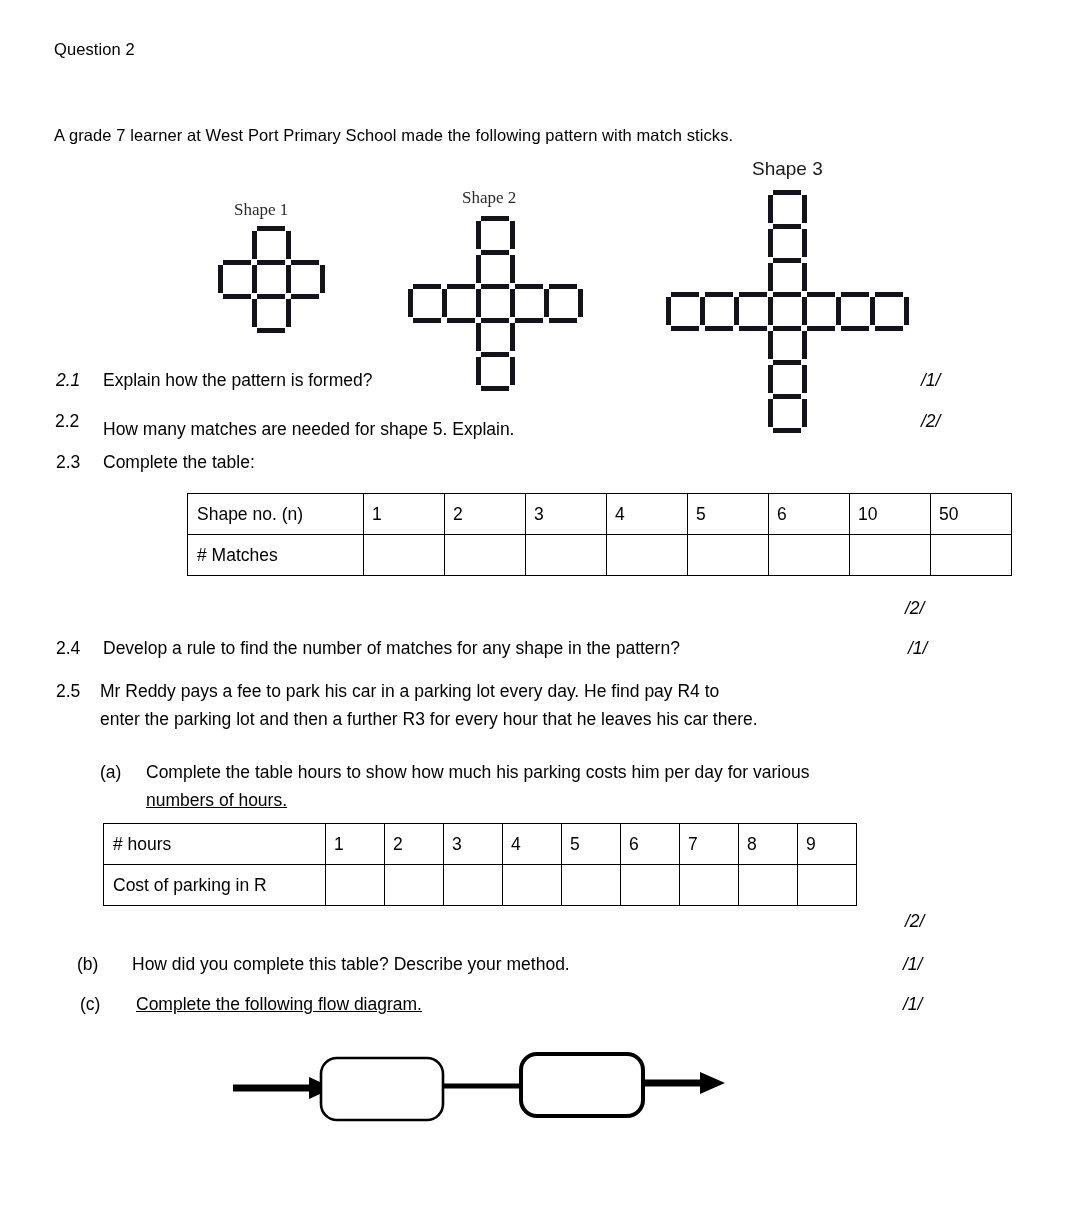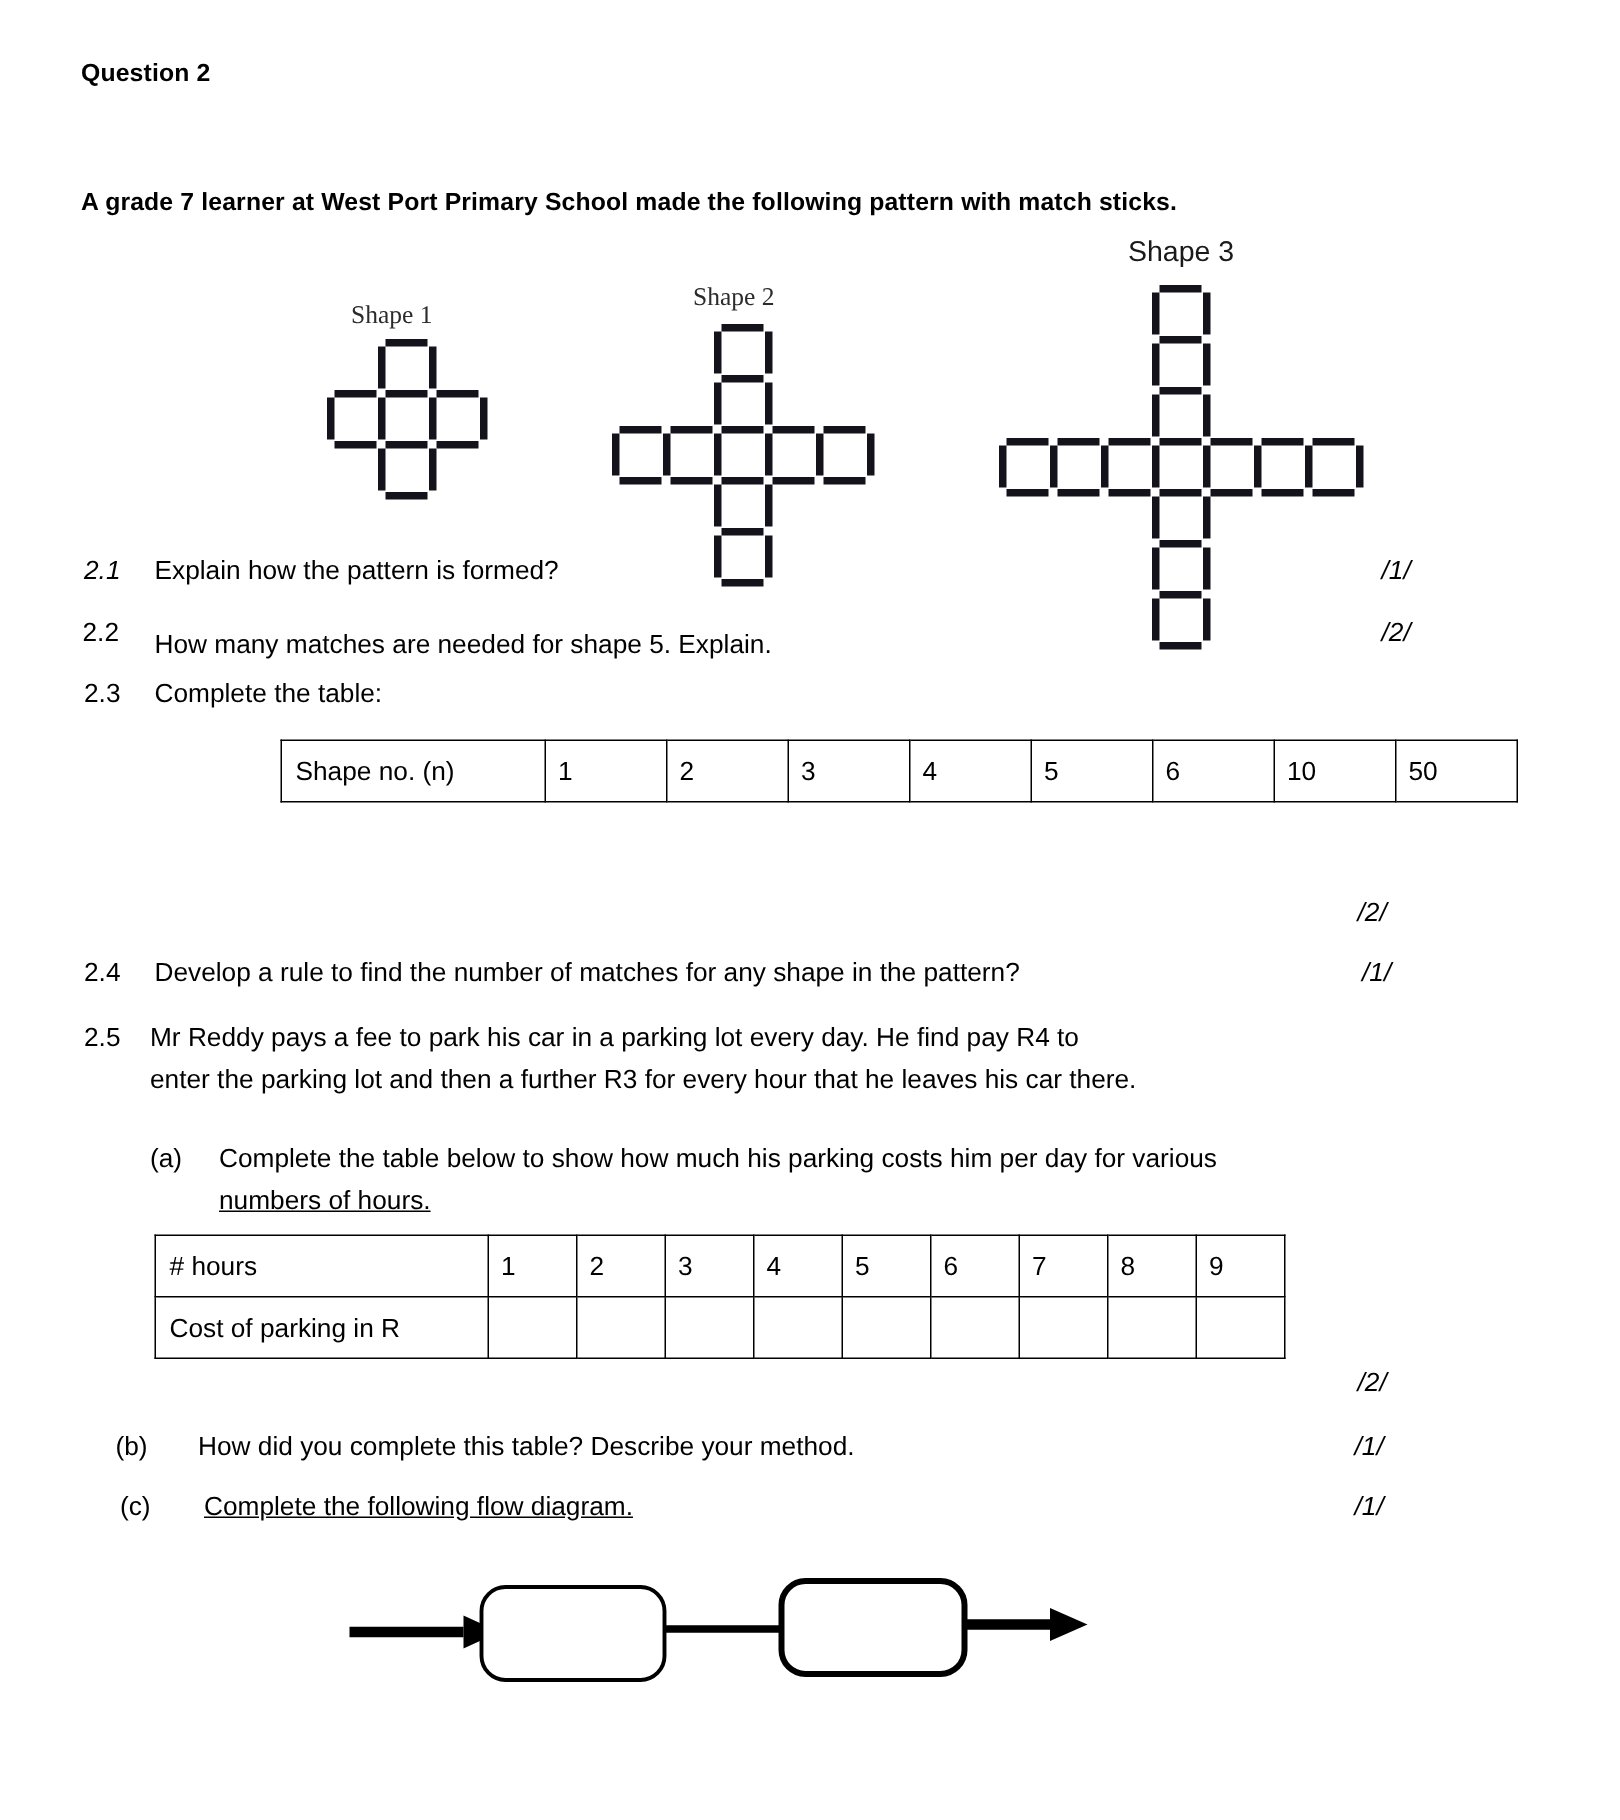--- a/index.html
+++ b/index.html
@@ -16,21 +16,21 @@
     width: 1080px;
     height: 1213px;
     background: #ffffff;
     overflow: hidden;
   }
 
   
   .hdr {
     position: absolute;
     left: 54px;
-    font-weight: bold;
+    font-weight: normal;
     font-size: 16.5px;
     letter-spacing: 0.1px;
     white-space: nowrap;
   }
   #hdr-question { top: 40px; }
   #hdr-study    { top: 83px; }
   #hdr-intro    { top: 126px; }
 
   
   .shape-fig { position: absolute; }
@@ -227,35 +227,46 @@
         <td class="lbl">Shape no. (n)</td>
         <td class="num">1</td>
         <td class="num">2</td>
         <td class="num">3</td>
         <td class="num">4</td>
         <td class="num">5</td>
         <td class="num">6</td>
         <td class="num">10</td>
         <td class="num">50</td>
       </tr>
+      <tr>
+        <td class="lbl"># Matches</td>
+        <td class="num"></td>
+        <td class="num"></td>
+        <td class="num"></td>
+        <td class="num"></td>
+        <td class="num"></td>
+        <td class="num"></td>
+        <td class="num"></td>
+        <td class="num"></td>
+      </tr>
     </tbody>
   </table>
 
   <div class="marks" style="left:905px; top:598px;">/2/</div>
 
   <div class="qnum" style="left:56px; top:638px;">2.4</div>
   <div class="qline" style="left:103px; top:638px;">Develop a rule to find the number of matches for any shape in the pattern?</div>
   <div class="marks" style="left:908px; top:638px;">/1/</div>
 
   <div class="qnum" style="left:56px; top:681px;">2.5</div>
   <div class="qline" style="left:100px; top:681px;">Mr Reddy pays a fee to park his car in a parking lot every day. He find pay R4 to</div>
   <div class="qline" style="left:100px; top:709px;">enter the parking lot and then a further R3 for every hour that he leaves his car there.</div>
 
   <div class="qnum" style="left:100px; top:762px;">(a)</div>
-  <div class="qline" style="left:146px; top:762px;">Complete the table below to show how much his parking costs him per day for various</div>
+  <div class="qline" style="left:146px; top:762px;">Complete the table hours to show how much his parking costs him per day for various</div>
   <div class="qline" style="left:146px; top:790px;text-decoration:underline;">numbers of hours.</div>
 
   <table class="dtable" id="table-parking">
     <tbody>
       <tr>
         <td class="lbl"># hours</td>
         <td class="num">1</td>
         <td class="num">2</td>
         <td class="num">3</td>
         <td class="num">4</td>

